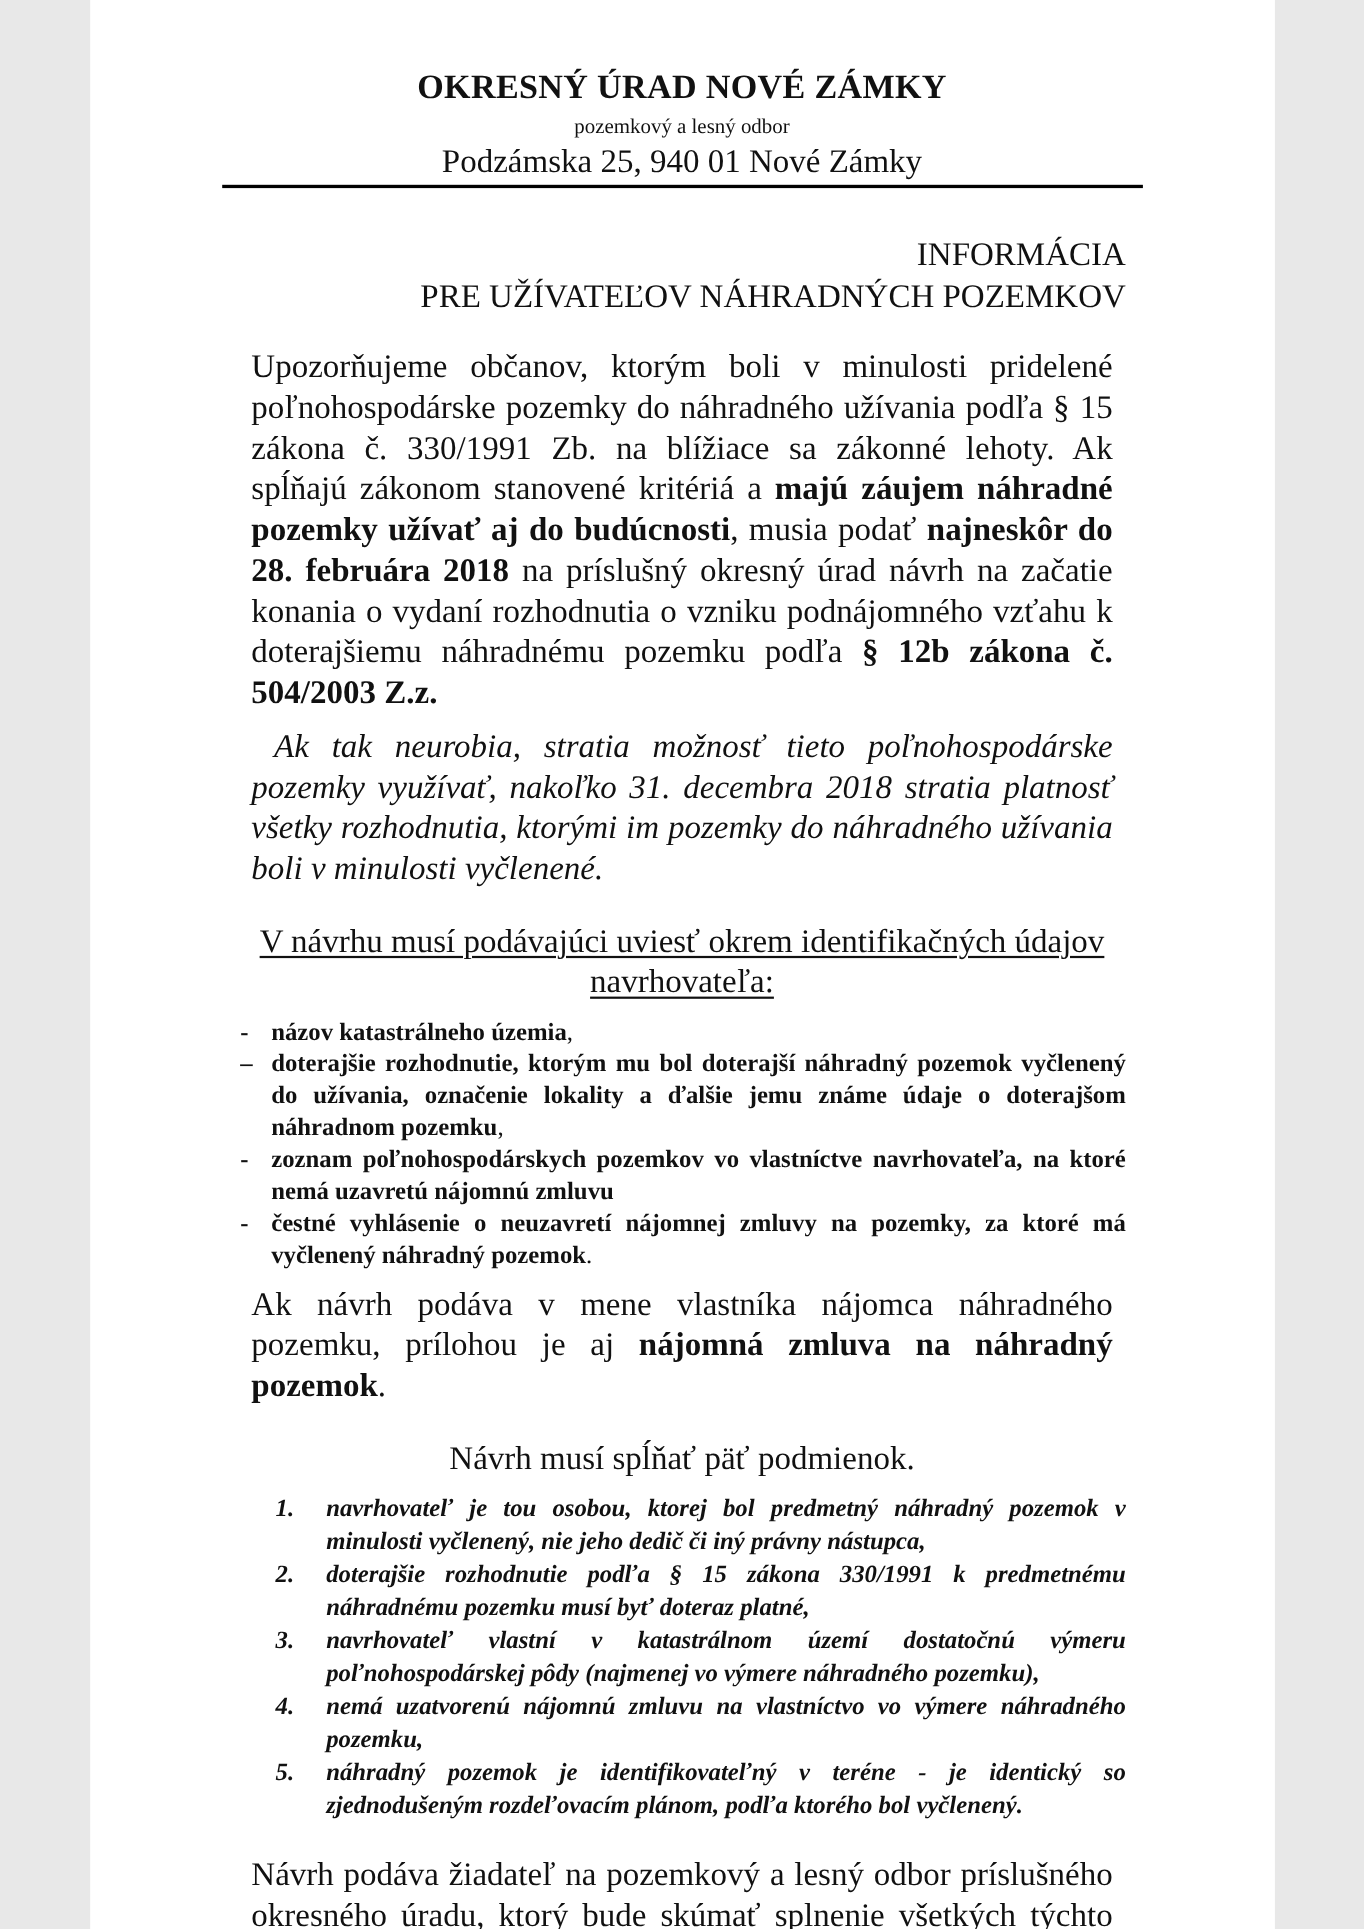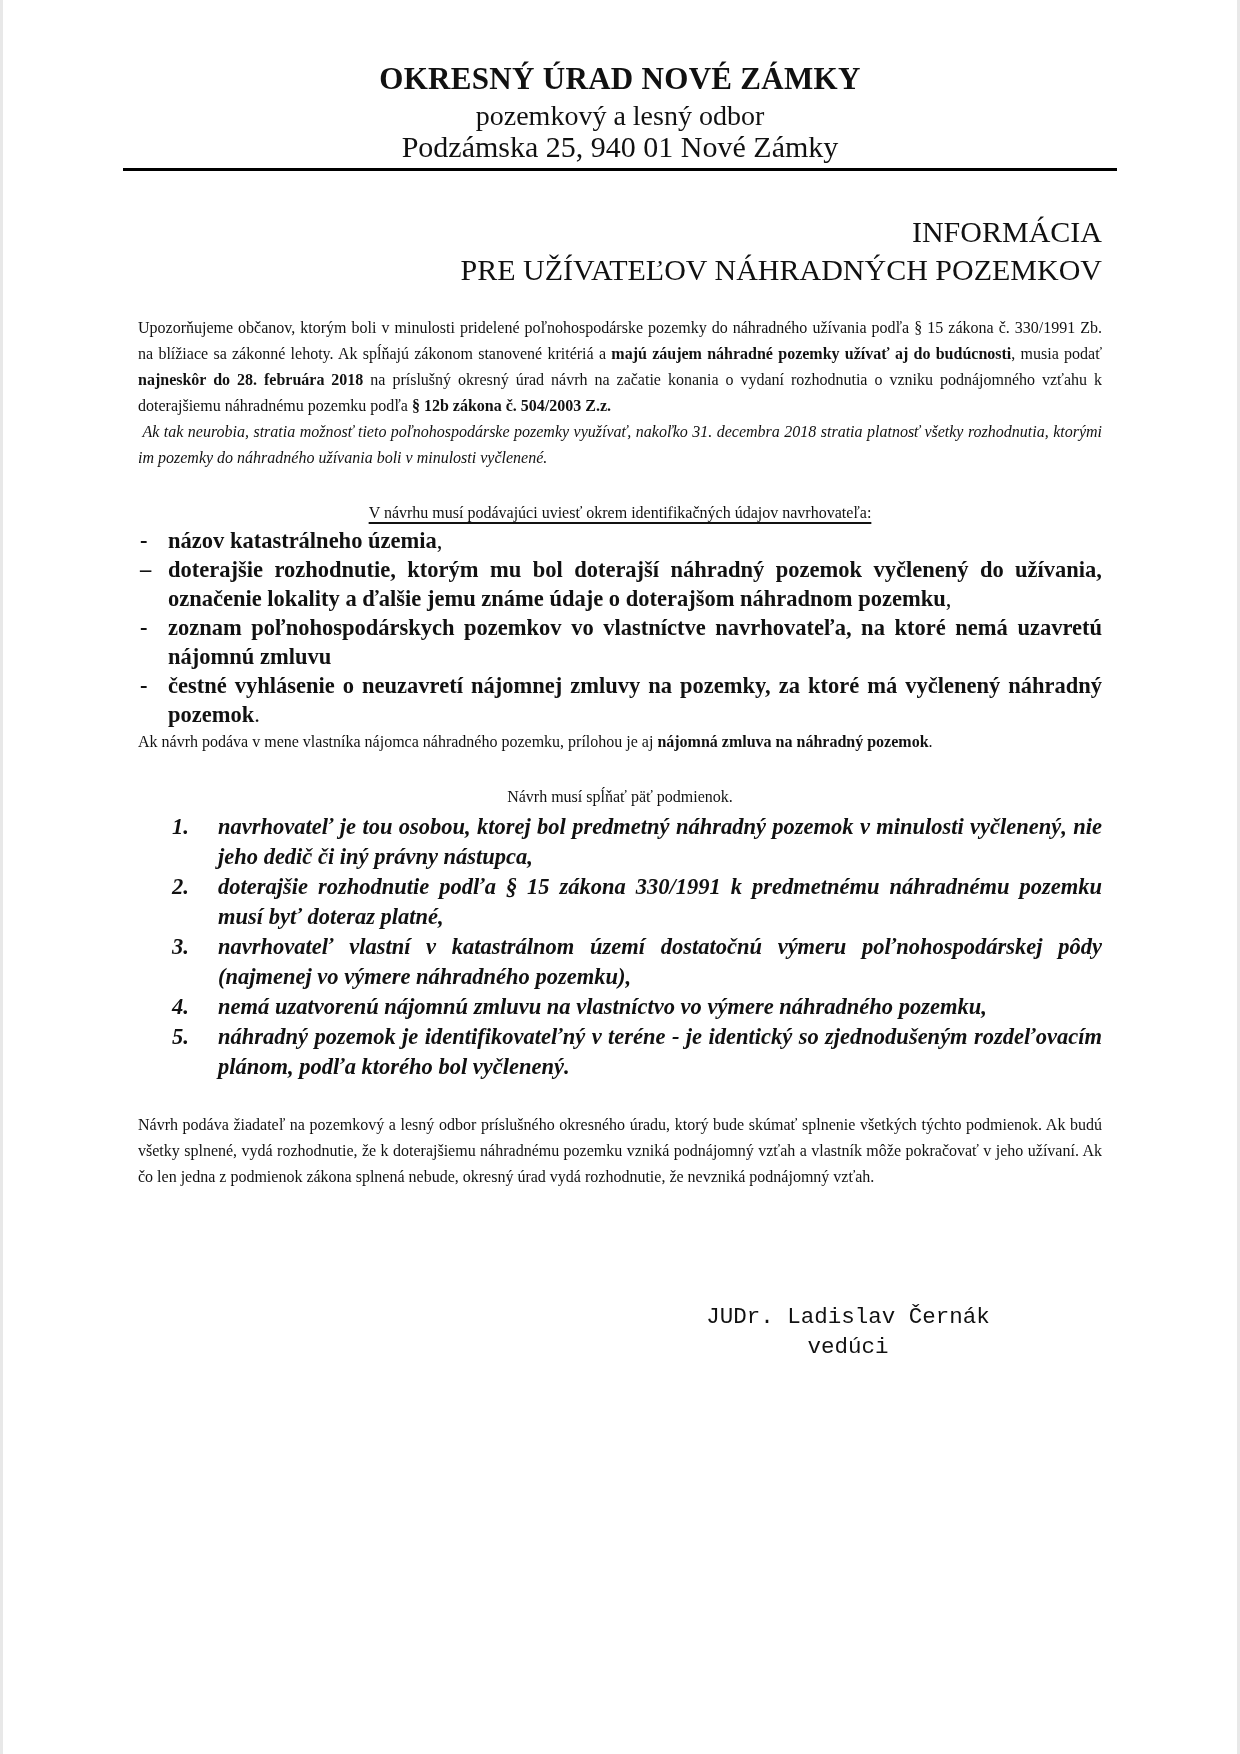--- a/index.html
+++ b/index.html
@@ -2,41 +2,41 @@
 <html lang="sk"><head>
 <meta charset="utf-8">
 <style>
   html, body {
     margin: 0;
     padding: 0;
     background: #e8e8e8;
   }
   .page {
     position: relative;
-    width: 1234px;
+    width: 1077px;
     height: 1754px;
     margin: 0 auto;
     background: #ffffff;
     color: #111111;
     font-family: "Liberation Serif", "DejaVu Serif", serif;
     padding: 60px 135px 0 135px;
     box-sizing: border-box;
     overflow: hidden;
   }
 
   
   .letterhead { text-align: center; }
   .org-name {
     font-size: 31px;
     font-weight: bold;
     line-height: 38px;
     letter-spacing: 0.3px;
   }
   .org-department {
-    font-size: 28px;
+    font-size: 19px;
     line-height: 35px;
   }
   .org-address {
     font-size: 30px;
     line-height: 27px;
   }
   .header-rule {
     height: 0;
     border: none;
     border-top: 3px solid #000000;
@@ -48,23 +48,23 @@
     margin: 42px 0 0 0;
     font-size: 30px;
     font-weight: normal;
     text-align: right;
     line-height: 38px;
   }
   .title-line { display: block; }
 
   
   .body {
-    margin: 0;
-    font-size: 16px;
-    line-height: 26px;
+    margin: 12px;
+    font-size: 30px;
+    line-height: 37px;
     text-align: justify;
   }
   .intro { margin-top: 26px; }
   .seg-bold { font-weight: bold; }
   .seg-normal { font-weight: normal; }
 
   .warning {
     font-style: italic;
     text-decoration-thickness: 1.5px;
     text-underline-offset: 4px;

